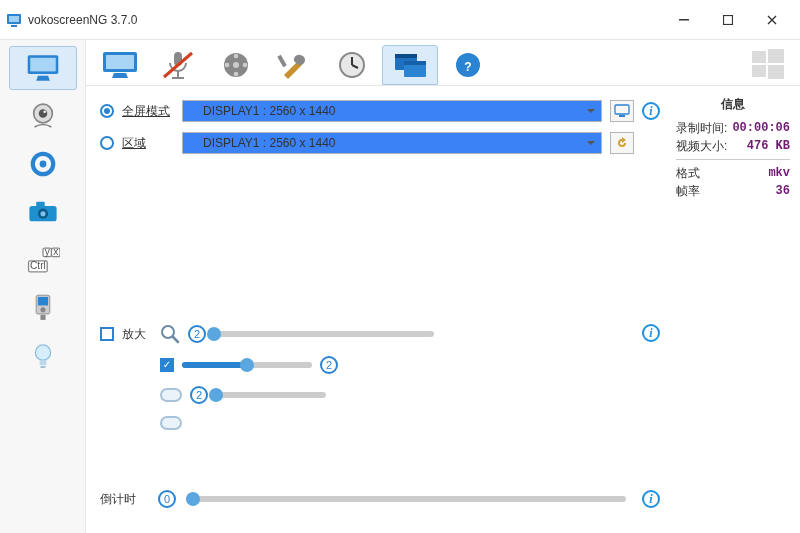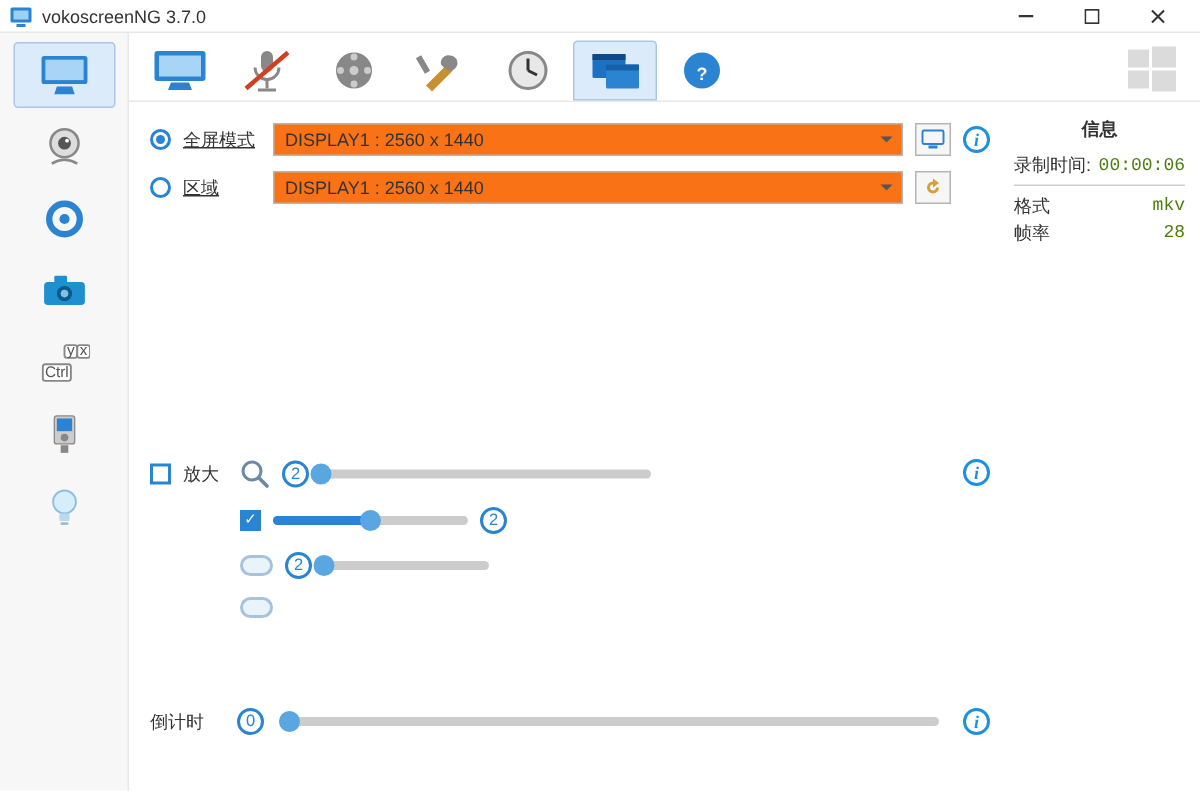--- a/index.html
+++ b/index.html
@@ -1,19 +1,19 @@
 <!DOCTYPE html>
 <html><head>
 <meta charset="utf-8">
 <style>
 * { box-sizing: border-box; margin: 0; padding: 0; font-family: "Microsoft YaHei", "Segoe UI", sans-serif; font-size: 12px; color: #333; }
 body { background: #fff; width: 800px; height: 533px; overflow: hidden; }
 
 
-.titlebar { height: 22px; background: #fff; display: flex; align-items: center; padding: 0 6px; border-bottom: 1px solid #e8e8e8; }
+.titlebar { height: 40px; background: #fff; display: flex; align-items: center; padding: 0 6px; border-bottom: 1px solid #e8e8e8; }
 .titlebar .app-icon { width: 16px; height: 16px; margin-right: 6px; }
 .titlebar .title { flex: 1; font-size: 12px; color: #333; }
 .titlebar .winbtns { display: flex; }
 .titlebar .winbtn { width: 44px; height: 28px; display: flex; align-items: center; justify-content: center; cursor: pointer; }
 
 
 .content { display: flex; height: calc(100% - 28px); }
 
 
 .sidebar { width: 90px; background: #f7f7f7; border-right: 1px solid #e8e8e8; display: flex; flex-direction: column; align-items: center; padding-top: 6px; gap: 0; }
@@ -30,30 +30,30 @@
 .tab.active { background: #dcebf9; border: 1px solid #a8c8e8; }
 .tabs .spacer { flex: 1; }
 .tabs .winlogo { width: 36px; height: 36px; margin-right: 8px; opacity: .7; }
 
 
 .bodyrow { flex: 1; display: flex; overflow: hidden; }
 .settings { flex: 1; padding: 14px 10px 10px 14px; overflow: hidden; position: relative; }
 .infopanel { width: 130px; padding: 10px 10px 10px 6px; font-size: 12px; }
 .infopanel .ihead { font-weight: bold; text-align: center; margin-bottom: 6px; }
 .irow { display: flex; justify-content: space-between; font-size: 12px; line-height: 18px; }
-.irow .iv { font-family: "Consolas","Courier New",monospace; color:#4d7c0f; }
+.irow .iv { font-family: "Consolas","Courier New",monospace; color:#701a75;font-weight:bold; }
 .ihr { border-top: 1px solid #ccc; margin: 4px 0; }
 
 
 .dispblock { position: relative; }
 .dline { display: flex; align-items: center; gap: 8px; margin-bottom: 10px; }
 .radio { width: 14px; height: 14px; border: 2px solid #2a84d2; border-radius: 50%; display: inline-flex; align-items: center; justify-content: center; cursor: pointer; }
 .radio.sel::after { content: ""; width: 6px; height: 6px; background: #2a84d2; border-radius: 50%; }
 .dlabel { width: 52px; font-size: 12px; text-decoration: underline; }
-.dselect { width: 420px; height: 22px; border: 1px solid #b5b5b5; padding: 0 20px 0 7px; font-size: 12px; font-family: "Consolas","Courier New",monospace; position: relative; display: flex; align-items: center; background: #f97316; cursor: pointer; }
+.dselect { width: 420px; height: 22px; border: 1px solid #b5b5b5; padding: 0 20px 0 20px; font-size: 12px; font-family: "Consolas","Courier New",monospace; position: relative; display: flex; align-items: center; background: #3b82f6; cursor: pointer; }
 .dselect::after { content: ""; position: absolute; right: 6px; top: 8px; border: 4px solid transparent; border-top-color: #555; }
 .smallbtn { width: 24px; height: 22px; border: 1px solid #b5b5b5; background: #f6f6f6; display: flex; align-items: center; justify-content: center; cursor: pointer; }
 .infoicon { width: 18px; height: 18px; border: 2px solid #1e90e0; border-radius: 50%; color: #1e90e0; font-weight: bold; font-size: 12px; display: flex; align-items: center; justify-content: center; cursor: pointer; font-family: "Georgia",serif; font-style: italic; }
 
 
 .group { margin-top: 180px; position: relative; }
 .grow { display: flex; align-items: center; gap: 8px; margin-bottom: 12px; padding-right: 34px; }
 .cbox { width: 14px; height: 14px; border: 2px solid #2a84d2; display: inline-flex; align-items: center; justify-content: center; cursor: pointer; }
 .cbox.checked { background: #2a84d2; }
 .cbox.checked::after { content: "✓"; color: #fff; font-size: 10px; line-height: 1; }
@@ -318,25 +318,29 @@
         </div>
 
       </div>
 
       <div class="infopanel">
         <div class="ihead">信息</div>
         <div class="irow">
             <span>录制时间:</span>
             <span class="iv">00:00:06</span>
           </div>
+        <div class="irow">
+            <span>视频大小:</span>
+            <span class="iv">476 KB</span>
+          </div>
         <div class="ihr"></div>
         <div class="irow">
             <span>格式</span>
             <span class="iv">mkv</span>
           </div>
         <div class="irow">
             <span>帧率</span>
-            <span class="iv">28</span>
+            <span class="iv">36</span>
           </div>
       </div>
     </div>
   </div>
 </div>
 
 </body></html>

